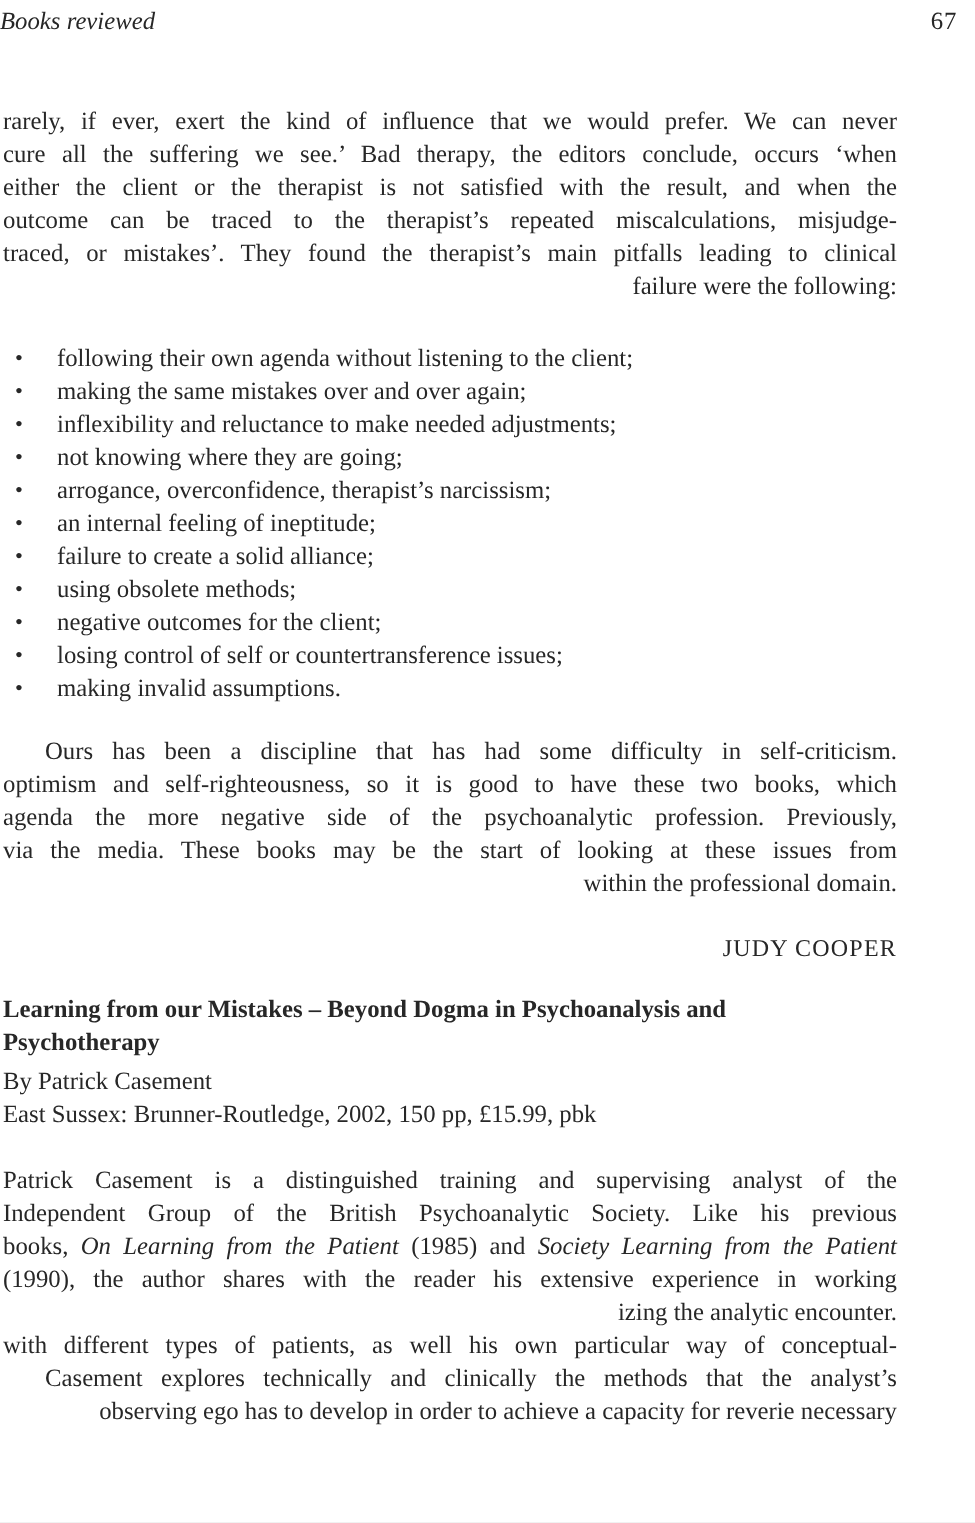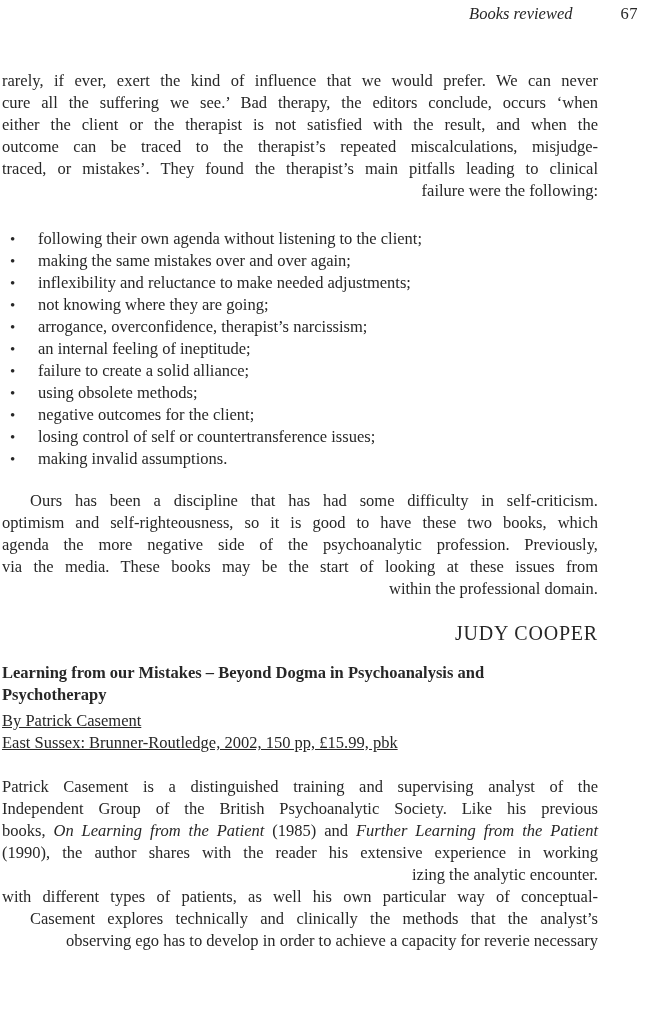--- a/index.html
+++ b/index.html
@@ -8,21 +8,21 @@
     width: 650px;
     height: 1015px;
     background: #ffffff;
     overflow: hidden;
     font-family: "Liberation Serif", "DejaVu Serif", serif;
     color: #272727;
     box-sizing: border-box;
   }
   .header {
     display: flex;
-    justify-content: flex-end;
+    justify-content: space-between;
     align-items: baseline;
     padding: 4px 12px 0 0;
     font-size: 16.5px;
     line-height: 20px;
   }
   .header .title { font-style: italic; }
   .header .pagenum { margin-left: 48px; font-style: normal; letter-spacing: 0.5px; }
 
   .content {
     margin-left: 2px;
@@ -49,28 +49,28 @@
     padding-left: 8px;
     box-sizing: border-box;
     font-size: 15px;
   }
   .bullet-row .btext { flex: 1; }
 
   .p2 { margin-top: 20px; }
   .signature {
     margin-top: 22px;
     text-align: right;
-    font-size: 20px;
+    font-size: 16px;
     letter-spacing: 0.8px;
   }
   .heading {
     margin-top: 18px;
     font-weight: bold;
   }
-  .meta { margin-top: 4px; text-decoration: underline; }
+  .meta { margin-top: 4px; }
   .p3 { margin-top: 22px; }
   .p4 { margin-top: 0; }
 </style>
 </head>
 <body>
 
 <div class="page">
   <div class="header">
     <span class="title">Books reviewed</span>
     <span class="pagenum">67</span>
@@ -142,21 +142,21 @@
         <div class="line">Learning from our Mistakes – Beyond Dogma in Psychoanalysis and</div>
         <div class="line">Psychotherapy</div>
       </div>
       <div class="meta">
         <div class="line">By Patrick Casement</div>
         <div class="line">East Sussex: Brunner-Routledge, 2002, 150 pp, £15.99, pbk</div>
       </div>
       <div class="para p3">
         <div class="line just">Patrick Casement is a distinguished training and supervising analyst of the</div>
         <div class="line just">Independent Group of the British Psychoanalytic Society. Like his previous</div>
-        <div class="line just">books, <i>On Learning from the Patient</i> (1985) and <i>Further Learning from the Patient</i></div>
+        <div class="line just">books, <i>On Learning from the Patient</i> (1985) and <i>Society Learning from the Patient</i></div>
         <div class="line just">(1990), the author shares with the reader his extensive experience in working</div>
         <div class="line">izing the analytic encounter.</div>
         <div class="line just">with different types of patients, as well his own particular way of conceptual-</div>
       </div>
       <div class="para p4">
         <div class="line just indent">Casement explores technically and clinically the methods that the analyst’s</div>
         <div class="line">observing ego has to develop in order to achieve a capacity for reverie necessary</div>
       </div>
     </div>
 </div>

